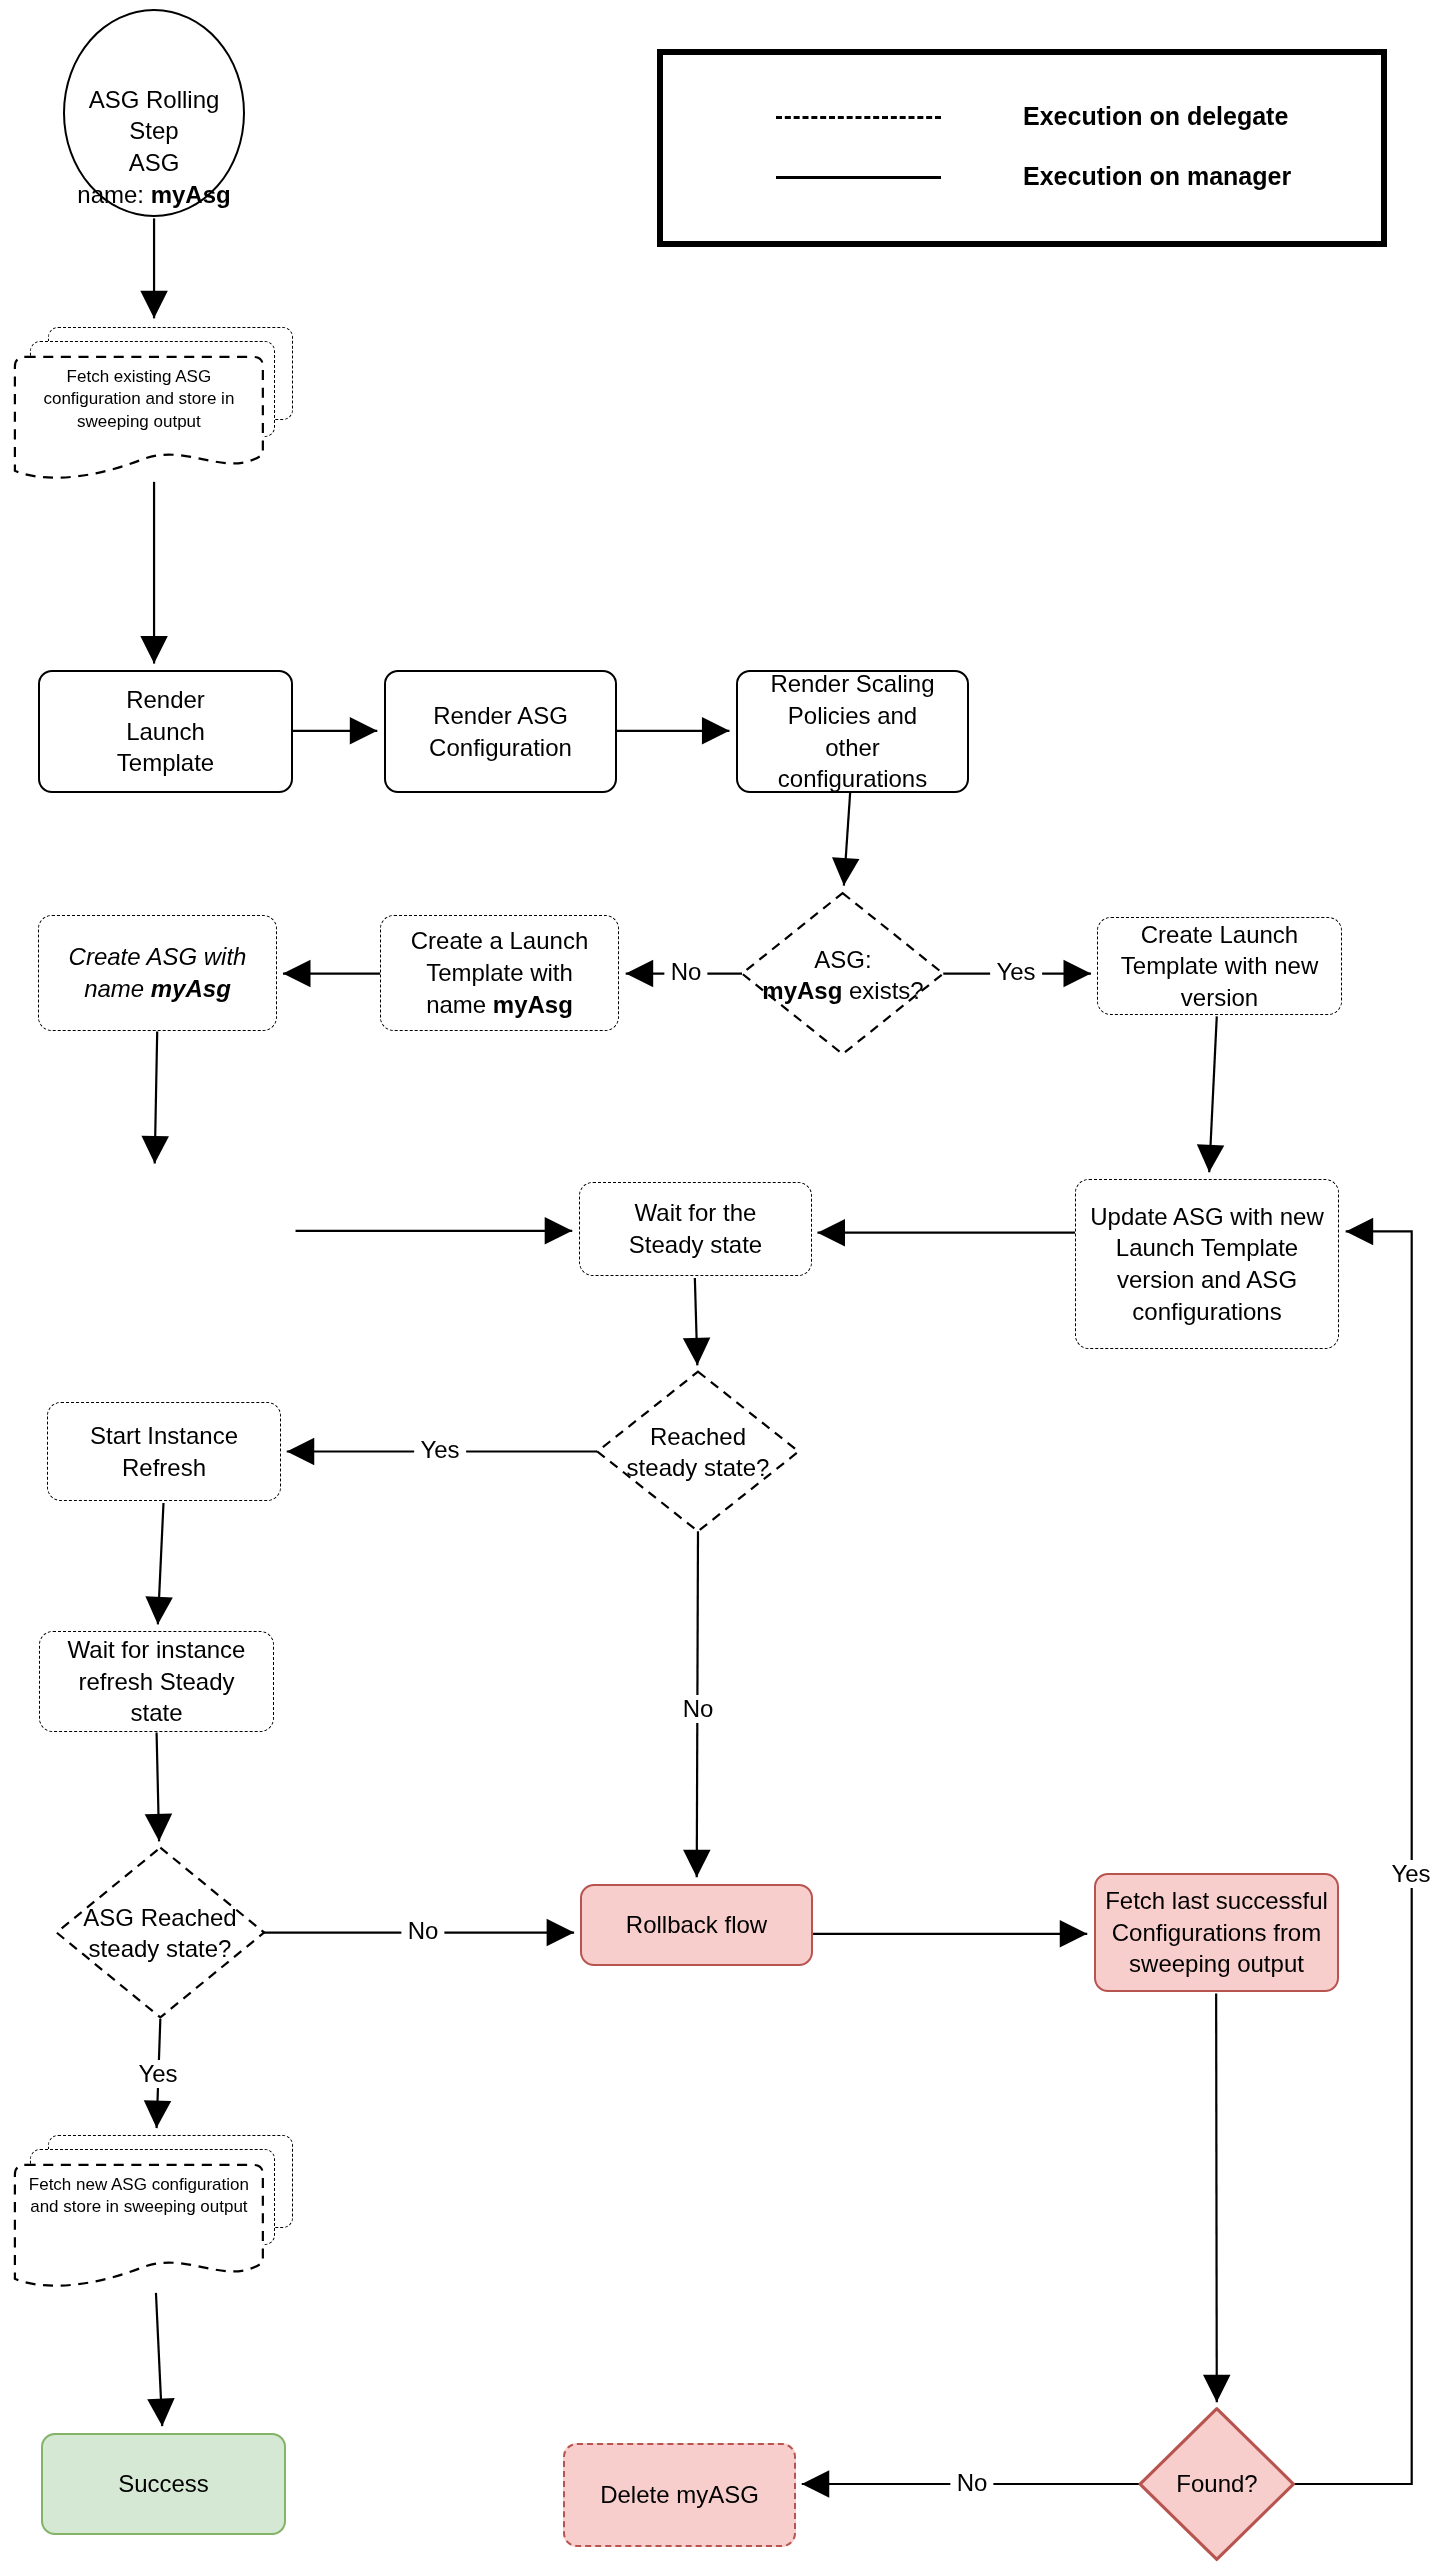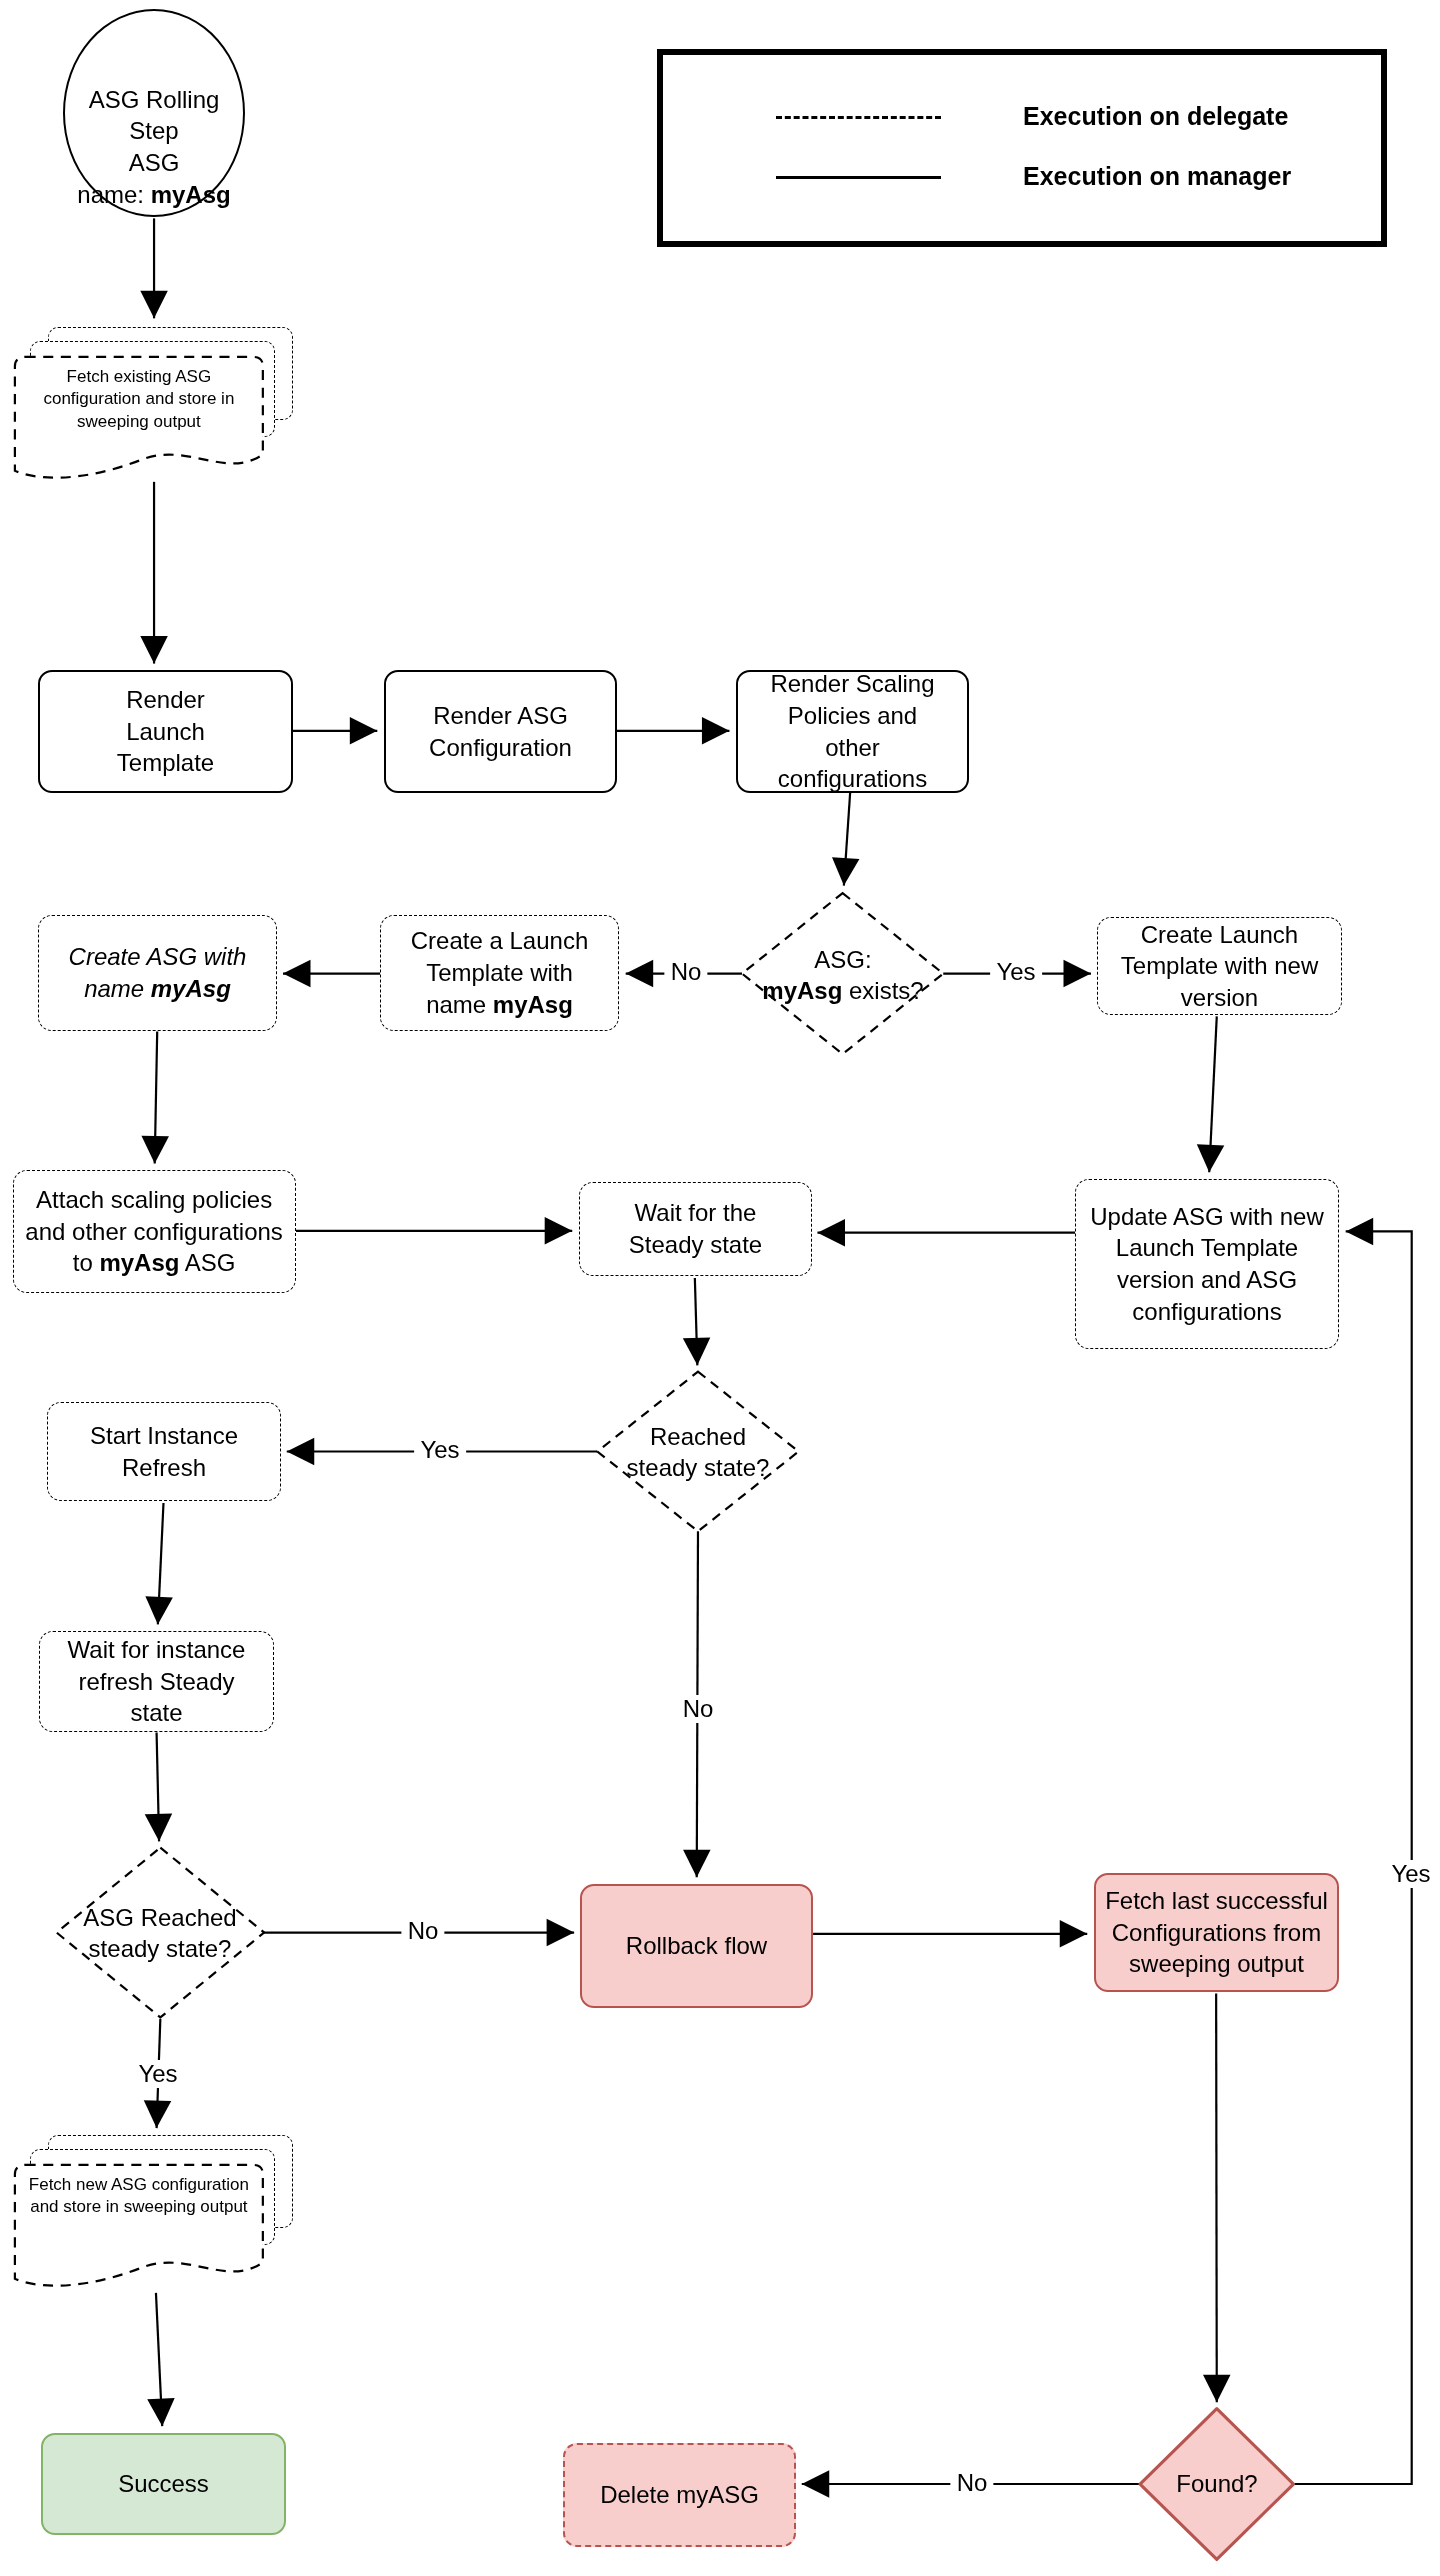--- a/index.html
+++ b/index.html
@@ -127,38 +127,35 @@
   <div class="node dashedb" style="left:380px;top:915px;width:239px;height:116px;">
     <span style="max-width:189px;display:inline-block;"><span>Create a Launch Template with name </span><span class="b">myAsg</span></span>
   </div>
   <div class="node dashedb" style="left:38px;top:915px;width:239px;height:116px;">
     <span style="max-width:182px;display:inline-block;font-style:italic;"><span>Create ASG with name </span><span class="b">myAsg</span></span>
   </div>
   <div class="node dashedb" style="left:1097px;top:917px;width:245px;height:98px;">
     <span style="max-width:208px;display:inline-block;">Create Launch Template with new version</span>
   </div>
 
-  <div class="node dashedb" style="left:12.6px;top:1170px;width:283px;height:123px;">
-    <span style="max-width:264px;display:inline-block;"><span>Attach scaling policies and other configurations to </span><span class="b">myAsg</span><span> ASG</span></span>
-  </div>
   <div class="node dashedb" style="left:579px;top:1182px;width:233px;height:94px;">
     <span style="max-width:189px;display:inline-block;">Wait for the Steady state</span>
   </div>
   <div class="node dashedb" style="left:1075px;top:1179px;width:264px;height:170px;">
     <span style="max-width:245px;display:inline-block;">Update ASG with new Launch Template version and ASG configurations</span>
   </div>
 
   <div class="node dashedb" style="left:47px;top:1402px;width:234px;height:99px;">
     <span style="max-width:157px;display:inline-block;">Start Instance Refresh</span>
   </div>
   <div class="node dashedb" style="left:39px;top:1631px;width:235px;height:101px;">
     <span style="max-width:214px;display:inline-block;">Wait for instance refresh Steady state</span>
   </div>
 
-  <div class="node pink" style="left:580px;top:1884px;width:233px;height:124px;justify-content:center;">
+  <div class="node pink" style="left:580px;top:1884px;width:233px;height:82px;justify-content:center;">
     <span>Rollback flow</span>
   </div>
   <div class="node pink" style="left:1094px;top:1873px;width:245px;height:119px;">
     <span style="max-width:226px;display:inline-block;">Fetch last successful Configurations from sweeping output</span>
   </div>
 
   <div style="position:absolute;left:12.6px;top:2135px;width:289px;height:160px;">
     <div class="backsheet" style="left:35px;top:0;width:245px;height:93px;"></div>
     <div class="backsheet" style="left:17.6px;top:14px;width:245px;height:96px;"></div>
     <svg class="docsvg" style="left:0;top:28px;" width="253" height="131" viewBox="0 0 402 208">

